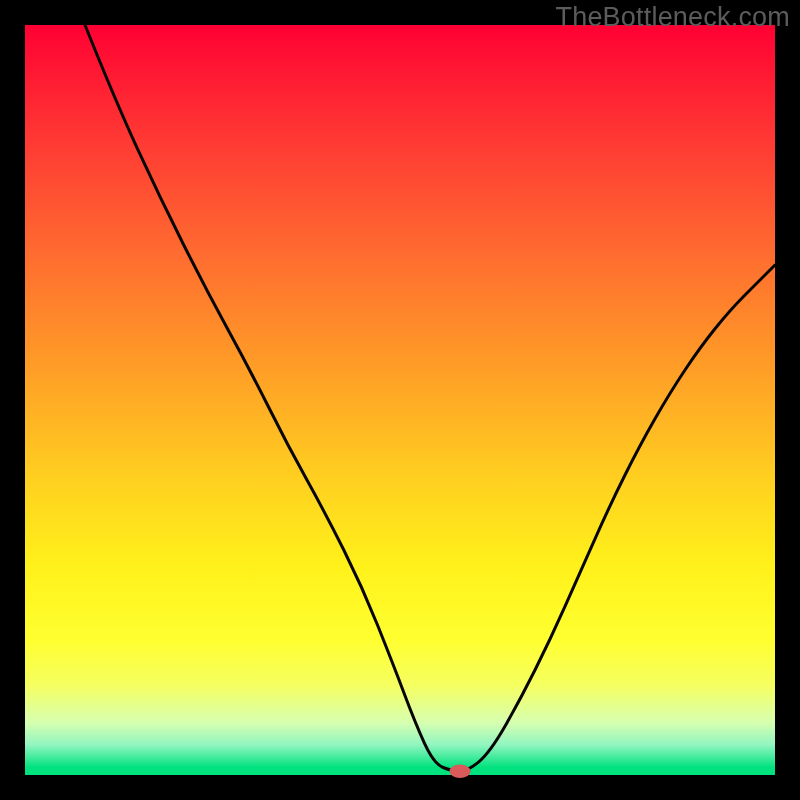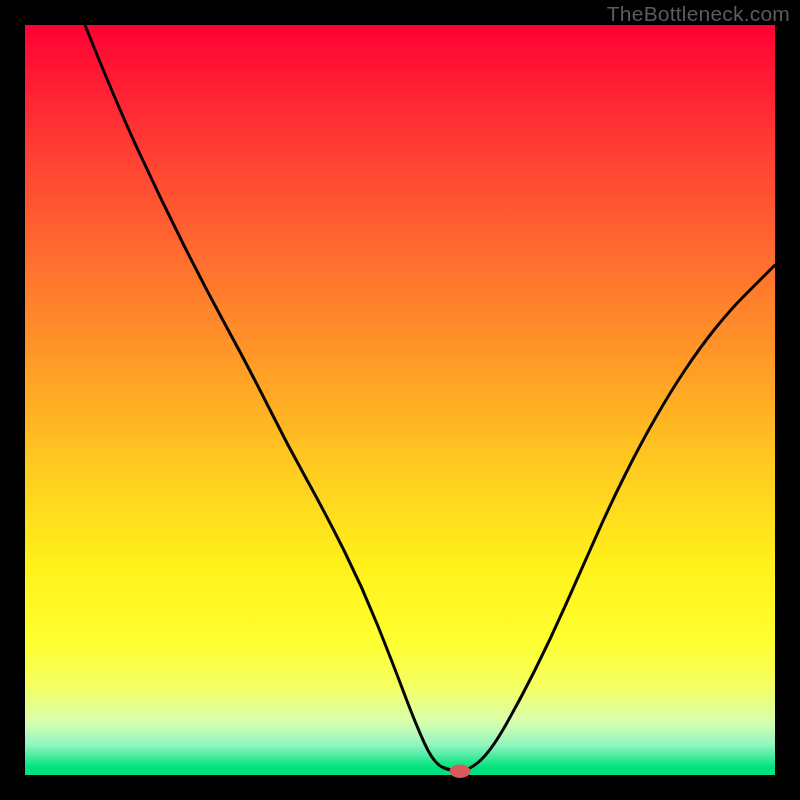--- a/index.html
+++ b/index.html
@@ -39,21 +39,21 @@
       #90f5c0 96%,
       #00e27d 99%,
       #00e27d 100%
     );
   }
   .watermark {
     position: absolute;
     top: 2px;
     right: 10px;
     color: #5c5c5c;
-    font-size: 21px;
+    font-size: 27px;
     letter-spacing: 0.2px;
     font-weight: 400;
     user-select: none;
   }
   svg.curve {
     position: absolute;
     left: 0;
     top: 0;
     width: 750px;
     height: 750px;

